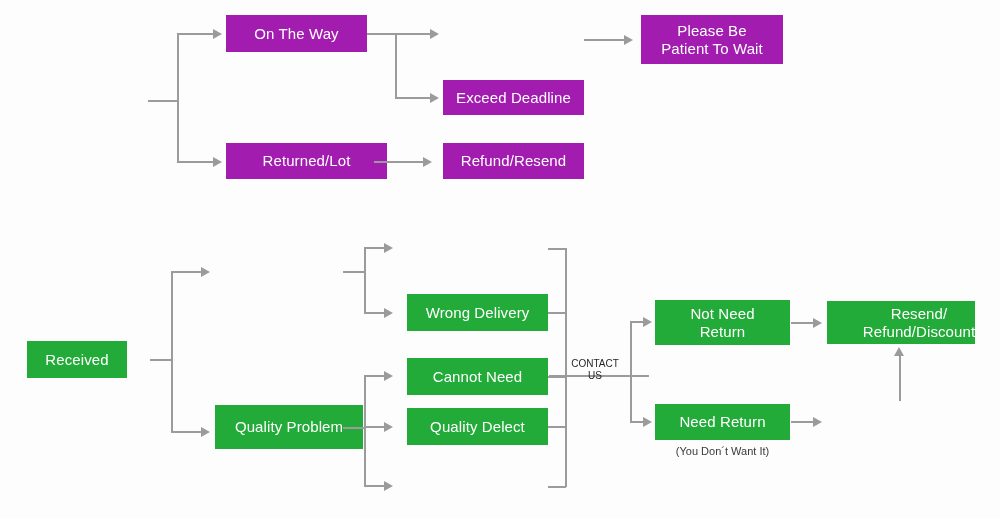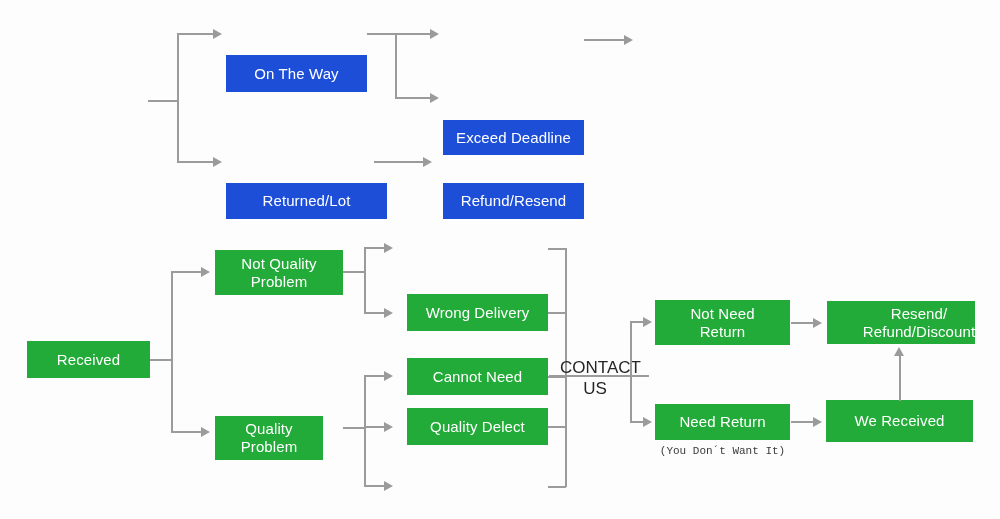--- a/index.html
+++ b/index.html
@@ -22,21 +22,21 @@
     align-items: center;
     justify-content: center;
     text-align: center;
     color: #ffffff;
     font-size: 15px;
     line-height: 1.18;
     letter-spacing: 0.1px;
     white-space: pre-line;
     padding: 2px 4px;
   }
-  .node.orange { background: #1d4ed8; margin-top: 40px; }
+  .node.orange { background: #a21caf; }
   .node.green  { background: #22ab38; }
 
   .edge {
     position: absolute;
     background: #9b9b9b;
   }
   .edge.h { height: 1.6px; }
   .edge.v { width: 1.6px; }
 
   .arrow {
@@ -55,21 +55,21 @@
 
   .plainlabel {
     position: absolute;
     color: #3a3a3a;
     font-size: 11px;
     line-height: 1.22;
     text-align: center;
     white-space: pre-line;
   }
   .plainlabel.small {
-    font-size: 17px;
+    font-size: 10px;
     color: #262626;
   }
 </style>
 </head>
 <body>
 
 <div id="canvas">
 
 
   <div class="edge h" style="left:148px; top:100px; width:30px;"></div>
@@ -89,54 +89,54 @@
   <div class="edge h" style="left:395px; top:33px; width:35px;"></div>
   <span class="arrow right" style="left:430px; top:28.5px;"></span>
 
   <div class="edge h" style="left:395px; top:97px; width:35px;"></div>
   <span class="arrow right" style="left:430px; top:92.5px;"></span>
 
 
   <div class="edge h" style="left:584px; top:39px; width:41px;"></div>
   <span class="arrow right" style="left:624px; top:34.5px;"></span>
 
+  <div class="node orange" style="left:641px; top:15px; width:142px; height:49px;">Please Be
+Patient To Wait</div>
 
   <div class="node orange" style="left:443px; top:80px; width:141px; height:35px;">Exceed Deadline</div>
 
   <div class="node orange" style="left:226px; top:143px; width:161px; height:36px;">Returned/Lot</div>
 
   <div class="edge h" style="left:374px; top:161px; width:50px;"></div>
   <span class="arrow right" style="left:423px; top:156.5px;"></span>
 
   <div class="node orange" style="left:443px; top:143px; width:141px; height:36px;">Refund/Resend</div>
 
-  <div class="node green" style="left:27px; top:341px; width:123px; height:37px;text-align:center;">Received</div>
+  <div class="node green" style="left:27px; top:341px; width:100px; height:37px;text-align:center;">Received</div>
 
   <div class="edge h" style="left:150px; top:359px; width:22px;"></div>
   <div class="edge v" style="left:171px; top:272px; height:160px;"></div>
 
   <div class="edge h" style="left:171px; top:271px; width:31px;"></div>
   <span class="arrow right" style="left:201px; top:266.5px;"></span>
 
   <div class="edge h" style="left:171px; top:431px; width:31px;"></div>
   <span class="arrow right" style="left:201px; top:426.5px;"></span>
 
-  <div class="node green" style="left:215px; top:250px; width:128px; height:45px;">Not Quality
-Problem</div>
 
   <div class="edge h" style="left:343px; top:271px; width:22px;"></div>
   <div class="edge v" style="left:364px; top:248px; height:65px;"></div>
 
   <div class="edge h" style="left:364px; top:247px; width:21px;"></div>
   <span class="arrow right" style="left:384px; top:242.5px;"></span>
 
   <div class="edge h" style="left:364px; top:312px; width:21px;"></div>
   <span class="arrow right" style="left:384px; top:307.5px;"></span>
 
-  <div class="node green" style="left:215px; top:405px; width:108px; height:44px;margin-top:11px;">Quality Problem</div>
+  <div class="node green" style="left:215px; top:405px; width:148px; height:44px;">Quality Problem</div>
 
   <div class="edge h" style="left:343px; top:427px; width:22px;"></div>
   <div class="edge v" style="left:364px; top:376px; height:110px;"></div>
 
   <div class="edge h" style="left:364px; top:375px; width:21px;"></div>
   <span class="arrow right" style="left:384px; top:370.5px;"></span>
 
   <div class="edge h" style="left:364px; top:426px; width:21px;"></div>
   <span class="arrow right" style="left:384px; top:421.5px;"></span>
 
@@ -175,23 +175,22 @@
 Return</div>
 
   <div class="edge h" style="left:791px; top:322px; width:23px;"></div>
   <span class="arrow right" style="left:813px; top:317.5px;"></span>
 
   <div class="node green" style="left:827px; top:301px; width:148px; height:43px;padding-left:40px;">Resend/
 Refund/Discount</div>
 
   <div class="node green" style="left:655px; top:404px; width:135px; height:36px;">Need Return</div>
 
-  <div class="plainlabel" style="left:655px; top:445px; width:135px;font-family:Liberation Mono, monospace;">(You Don´t Want It)</div>
+  <div class="plainlabel" style="left:655px; top:445px; width:135px;">(You Don´t Want It)</div>
 
   <div class="edge h" style="left:791px; top:421px; width:23px;"></div>
   <span class="arrow right" style="left:813px; top:416.5px;"></span>
 
-  <div class="node green" style="left:826px; top:400px; width:147px; height:42px;">We Received</div>
 
   <div class="edge v" style="left:899px; top:355px; height:46px;"></div>
   <span class="arrow up" style="left:894px; top:347px;"></span>
 
 </div>
 
 </body></html>

